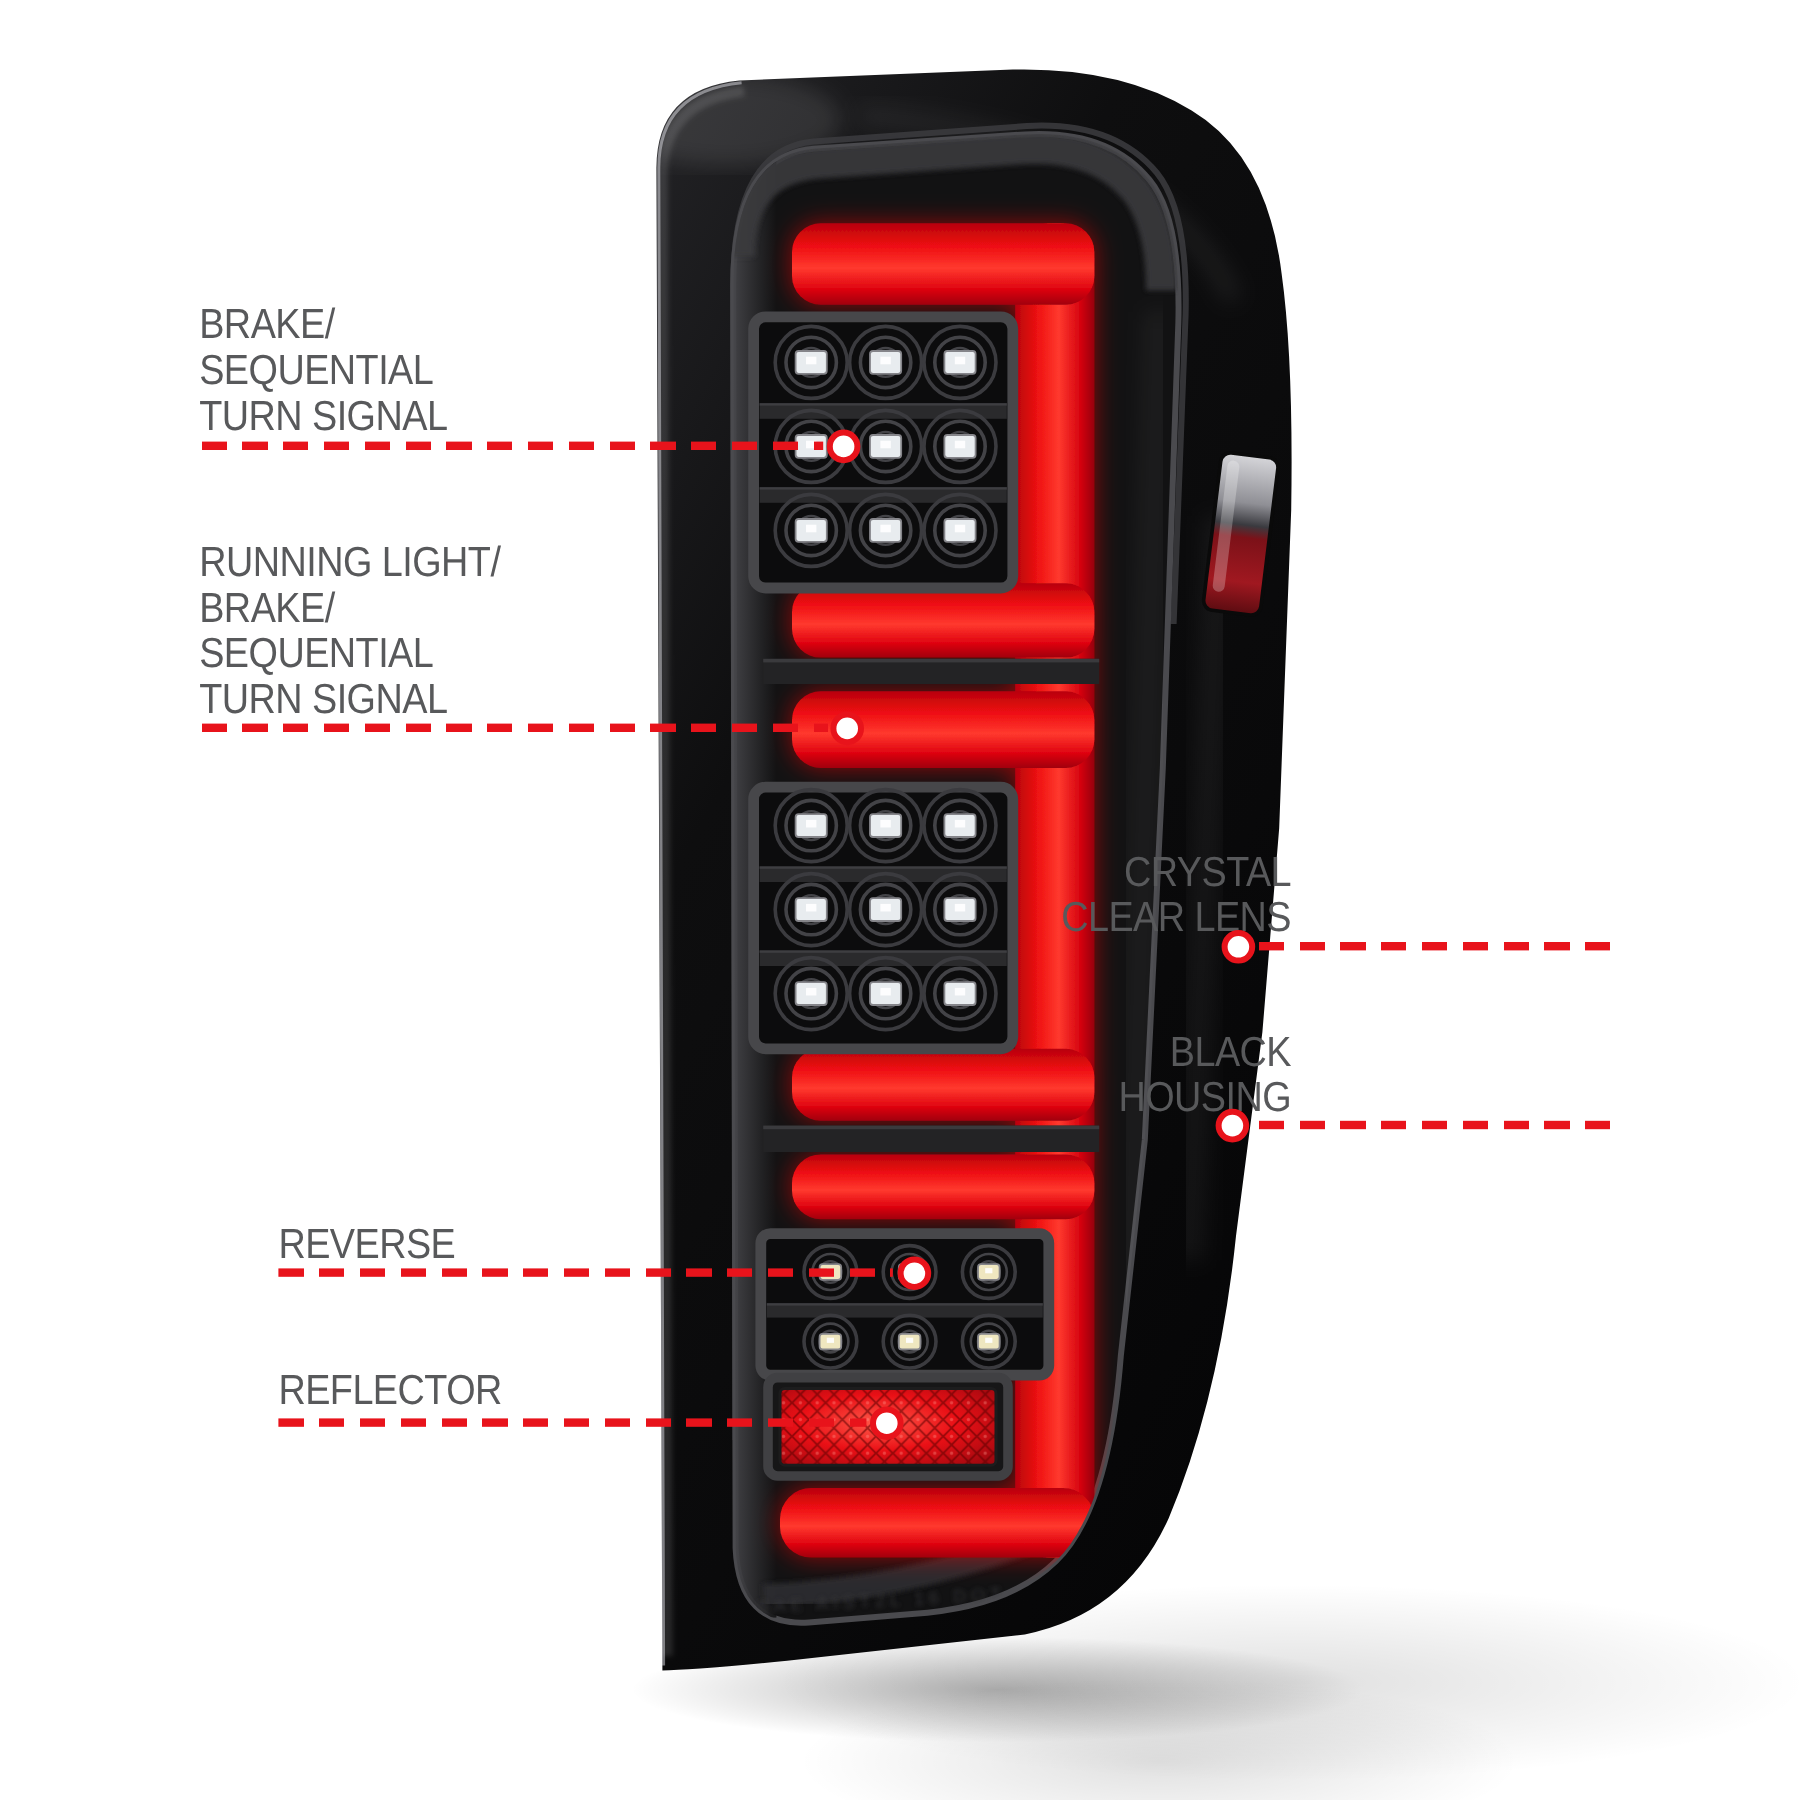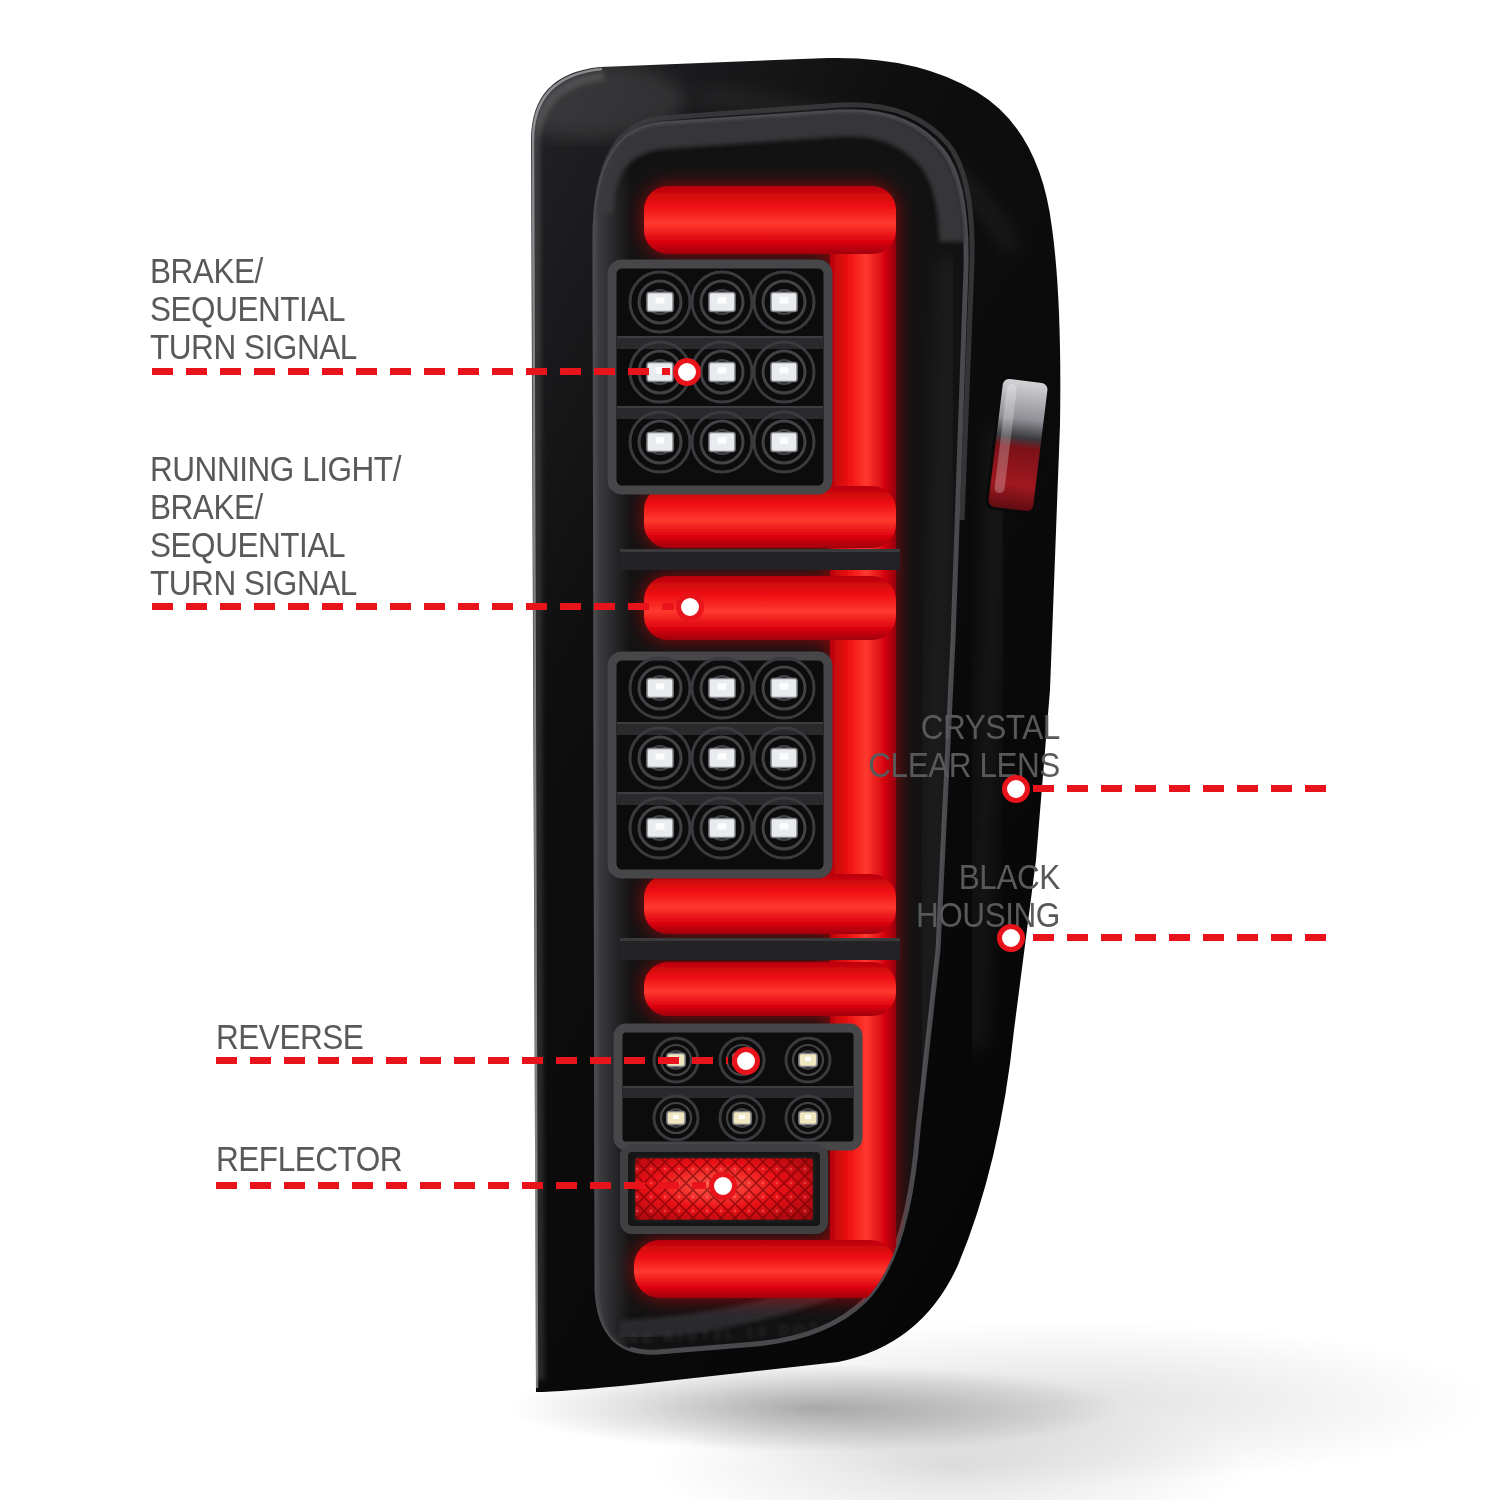--- a/index.html
+++ b/index.html
@@ -1,18 +1,18 @@
 <!DOCTYPE html>
 <html style="--label-text: #58595b; --leader-red: #e8131b; --bar-red: #ee0511; --reflector-red: #e0101a; --housing-black: #0a0a0b;"><head>
 <meta charset="utf-8">
 <style>
   html,body{margin:0;padding:0;background:#fff;}
   body{width:1500px;height:1500px;position:relative;overflow:hidden;
        font-family:"Liberation Sans", sans-serif;}
-  #scene{position:absolute;left:0;top:0;width:1232px;height:1500px;}
+  #scene{position:absolute;left:16px;top:0;width:1232px;height:1500px;}
   svg{position:absolute;left:0;top:0;}
   .label{position:absolute;color:var(--label-text,#58595b);font-size:35px;line-height:38px;
          letter-spacing:-0.5px;white-space:nowrap;}
   .label span{display:block;}
   .label-left{transform:scaleX(.9);transform-origin:left top;text-align:left;}
   .label-right{transform:scaleX(.9);transform-origin:right top;text-align:right;}
   .leader{position:absolute;height:7px;
           background:repeating-linear-gradient(to right,var(--leader-red,#e8131b) 0 21px,transparent 21px 34px);}
   .leader.from-right{background:repeating-linear-gradient(to left,var(--leader-red,#e8131b) 0 21px,transparent 21px 34px);}
   .dot{position:absolute;width:18px;height:18px;background:#fff;

